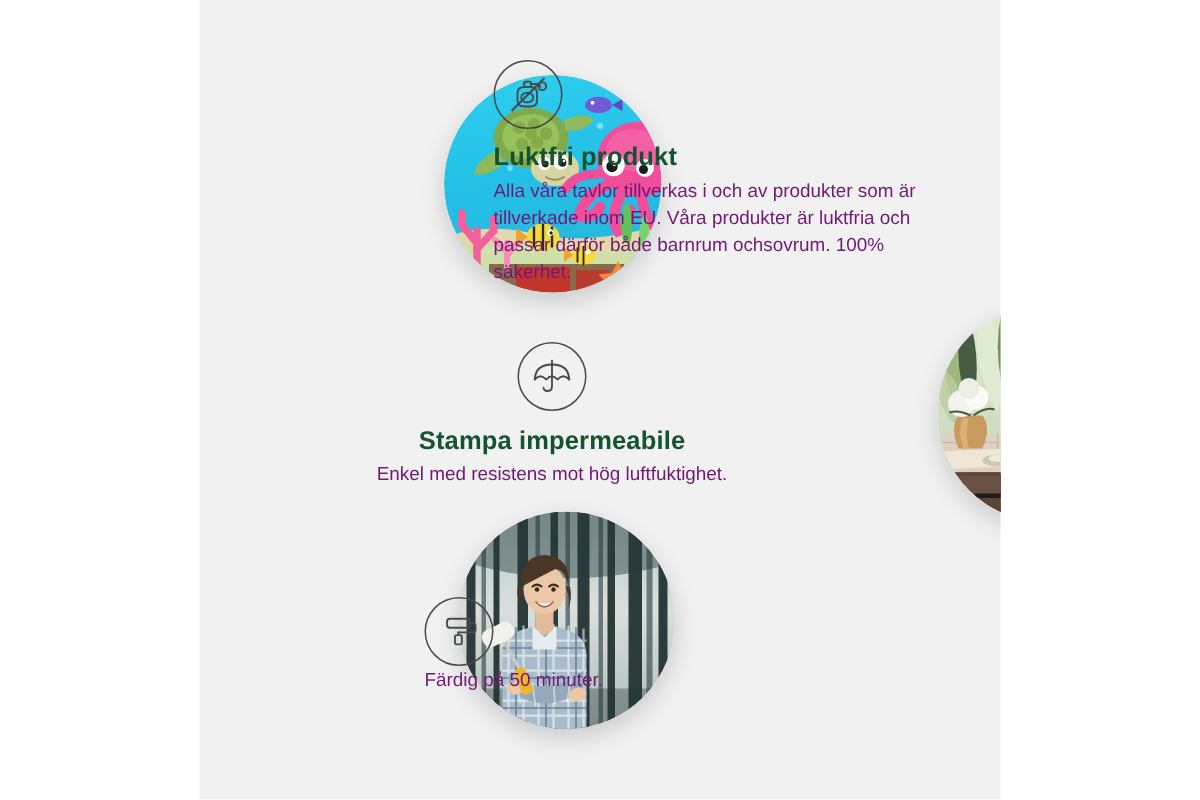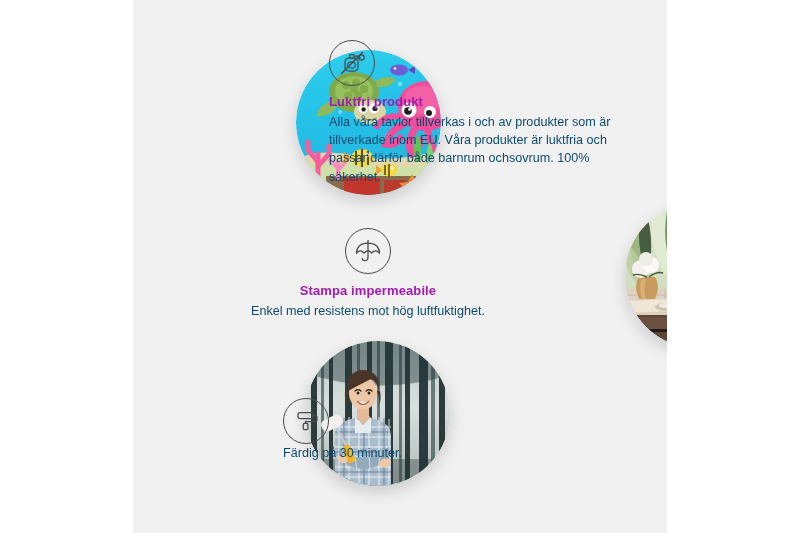--- a/index.html
+++ b/index.html
@@ -41,30 +41,30 @@
     height: 46px;
     border-radius: 50%;
     border: 1.4px solid #4a4a4a;
     box-sizing: border-box;
     display: flex;
     align-items: center;
     justify-content: center;
   }
   .feature h3 {
     margin: 9px 0 3px 0;
-    font-size: 13px;
+    font-size: 17px;
     font-weight: bold;
-    color: #a21caf;
+    color: #14532d;
     letter-spacing: 0.1px;
     line-height: 1.15;
   }
   .feature p {
     margin: 0;
     font-size: 12.6px;
-    color: #0c4a6e;
+    color: #701a75;
     line-height: 1.45;
   }
 
   
   #feat-odour {
     left: 196px;
     top: 40px;
     width: 300px;
     text-align: left;
   }
@@ -409,17 +409,17 @@
       <div class="icon-wrap">
         <svg width="30" height="30" viewBox="0 0 30 30" aria-hidden="true">
           <g stroke="#4a4a4a" stroke-width="1.25" fill="none" stroke-linecap="round" stroke-linejoin="round">
             <rect x="7" y="6.5" width="15" height="6" rx="2"></rect>
             <path d="M22 9.5 h2.4 q1.6 0 1.6 1.6 V14 q0 1.6 -1.6 1.6 H14.6"></path>
             <path d="M14.6 15.6 v1.8"></path>
             <rect x="12.3" y="17.4" width="4.6" height="6.2" rx="1.2"></rect>
           </g>
         </svg>
       </div>
-      <p>Färdig på 30 minuter.</p>
+      <p>Färdig på 50 minuter.</p>
     </div>
 
   </div>
 </div>
 
 </body></html>

